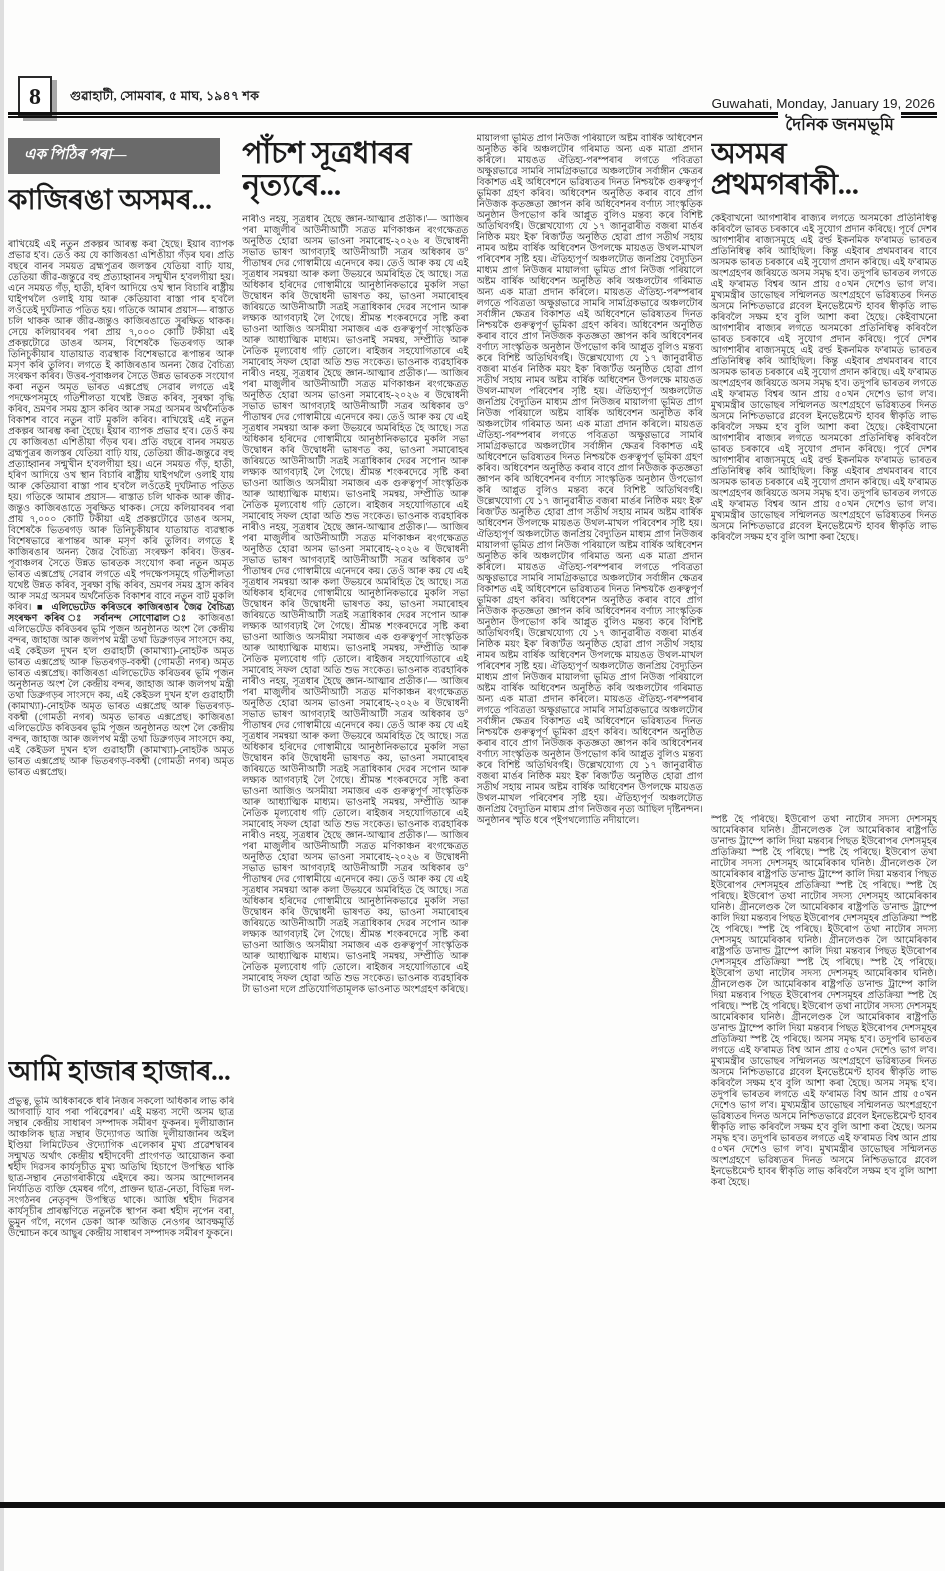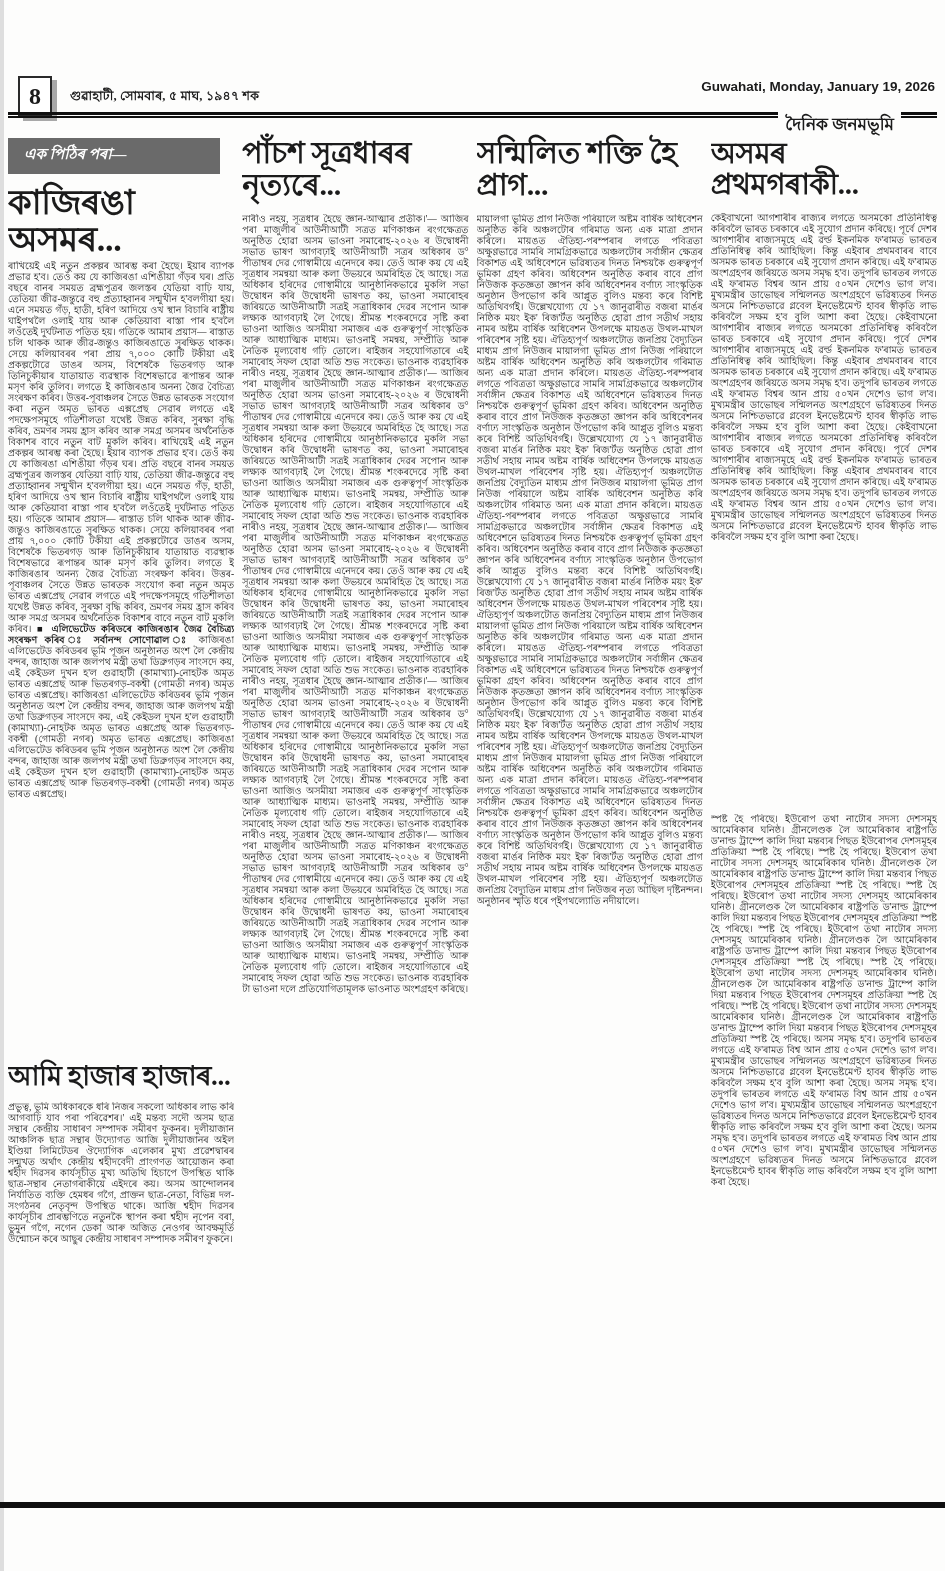--- a/index.html
+++ b/index.html
@@ -14,46 +14,46 @@
   
   .page-num-box{
     position:absolute;left:10px;top:76px;width:30px;height:37px;
     border:2px solid #2a2a2a;background:#fff;
     box-shadow:5px 4px 0 0 #a8a8a8;
     display:flex;align-items:center;justify-content:center;
     font-size:24px;font-weight:bold;
   }
   .date-local{position:absolute;left:62px;top:87px;font-size:12.5px;font-weight:bold;letter-spacing:.2px;}
   .date-english{
-    position:absolute;right:2px;top:79px;font-size:13.5px;font-weight:bold;
+    position:absolute;right:2px;top:96px;font-size:13.5px;font-weight:normal;
     font-family:"Liberation Sans","DejaVu Sans",sans-serif;
   }
   .masthead-row{position:absolute;left:0;top:112px;width:929px;display:flex;align-items:flex-start;}
   .rule-seg{height:6px;border-top:3px solid #101010;border-bottom:2px solid #101010;box-sizing:border-box;}
   .rule-seg.left{flex:1;}
   .rule-seg.right{width:36px;}
   .masthead-text{padding:0 7px;font-size:17px;font-weight:bold;white-space:nowrap;transform:translateY(-1px);}
 
   
   .content{
     position:absolute;left:0;top:133px;width:929px;height:1369px;
     display:flex;gap:8px;overflow:hidden;
   }
   .col{flex:1 1 0;display:flex;flex-direction:column;overflow:hidden;min-width:0;}
 
   .kicker{
     background:#6a6a6a;color:#fff;font-style:italic;font-weight:bold;
     font-size:15px;padding:4px 10px 7px 16px;margin:5px 14px 2px 0;
   }
   h1{margin:0;font-weight:bold;line-height:1.08;letter-spacing:-.3px;}
-  .h-kaziranga{font-size:34px;margin:9px 0 3px;}
+  .h-kaziranga{font-size:28px;margin:9px 0 24px;}
   .h-sutradhar{font-size:30px;margin:4px 0 12px;}
   .h-prague{font-size:30px;margin:4px 0 12px;}
   .h-firstassam{font-size:29px;margin:5px 0 12px;}
-  .h-thousands{font-size:27px;margin:13px 0 10px;}
+  .h-thousands{font-size:27px;margin:30px 0 10px;}
   .h-america{font-size:28px;margin:14px 0 9px;}
 
   .body-text{
     font-size:9.5px;line-height:11px;text-align:justify;
     word-break:break-word;overflow:hidden;
   }
   .a1-body{height:788px;}
   .a4-body{height:601px;}
   .grow{flex:1 1 auto;}
   .inline-subhead{font-weight:bold;}
@@ -99,21 +99,20 @@
 
     <div class="col">
       <h1 class="h-sutradhar">পাঁচশ সূত্ৰধাৰৰ নৃত্যৰে...</h1>
       <div class="body-text grow">
         <span>নাৰীও নহয়, সূত্ৰধাৰ হৈছে জ্ঞান-আত্মাৰ প্ৰতীক।'— আজিৰ পৰা মাজুলীৰ আউনীআটী সত্ৰত মণিকাঞ্চন ৰংগক্ষেত্ৰত অনুষ্ঠিত হোৱা অসম ভাওনা সমাৰোহ-২০২৬ ৰ উদ্বোধনী সভাত ভাষণ আগবঢ়াই আউনীআটী সত্ৰৰ অধিকাৰ ড° পীতাম্বৰ দেৱ গোস্বামীয়ে এনেদৰে কয়। তেওঁ আৰু কয় যে এই সূত্ৰধাৰ সমন্বয়া আৰু কলা উভয়ৰে অমৰিহিত হৈ আছে। সত্ৰ অধিকাৰ হৰিদেৱ গোস্বামীয়ে আনুষ্ঠানিকভাৱে মুকলি সভা উদ্বোধন কৰি উদ্বোধনী ভাষণত কয়, ভাওনা সমাৰোহৰ জৰিয়তে আউনীআটী সত্ৰই সত্ৰাধিকাৰ দেৱৰ সপোন আৰু লক্ষ্যক আগবঢ়াই লৈ গৈছে। শ্ৰীমন্ত শংকৰদেৱে সৃষ্টি কৰা ভাওনা আজিও অসমীয়া সমাজৰ এক গুৰুত্বপূৰ্ণ সাংস্কৃতিক আৰু আধ্যাত্মিক মাধ্যম। ভাওনাই সমন্বয়, সম্প্ৰীতি আৰু নৈতিক মূল্যবোধ গঢ়ি তোলে। ৰাইজৰ সহযোগিতাৰে এই সমাৰোহ সফল হোৱা অতি শুভ সংকেত। ভাওনাক ব্যৱহাৰিক নাৰীও নহয়, সূত্ৰধাৰ হৈছে জ্ঞান-আত্মাৰ প্ৰতীক।'— আজিৰ পৰা মাজুলীৰ আউনীআটী সত্ৰত মণিকাঞ্চন ৰংগক্ষেত্ৰত অনুষ্ঠিত হোৱা অসম ভাওনা সমাৰোহ-২০২৬ ৰ উদ্বোধনী সভাত ভাষণ আগবঢ়াই আউনীআটী সত্ৰৰ অধিকাৰ ড° পীতাম্বৰ দেৱ গোস্বামীয়ে এনেদৰে কয়। তেওঁ আৰু কয় যে এই সূত্ৰধাৰ সমন্বয়া আৰু কলা উভয়ৰে অমৰিহিত হৈ আছে। সত্ৰ অধিকাৰ হৰিদেৱ গোস্বামীয়ে আনুষ্ঠানিকভাৱে মুকলি সভা উদ্বোধন কৰি উদ্বোধনী ভাষণত কয়, ভাওনা সমাৰোহৰ জৰিয়তে আউনীআটী সত্ৰই সত্ৰাধিকাৰ দেৱৰ সপোন আৰু লক্ষ্যক আগবঢ়াই লৈ গৈছে। শ্ৰীমন্ত শংকৰদেৱে সৃষ্টি কৰা ভাওনা আজিও অসমীয়া সমাজৰ এক গুৰুত্বপূৰ্ণ সাংস্কৃতিক আৰু আধ্যাত্মিক মাধ্যম। ভাওনাই সমন্বয়, সম্প্ৰীতি আৰু নৈতিক মূল্যবোধ গঢ়ি তোলে। ৰাইজৰ সহযোগিতাৰে এই সমাৰোহ সফল হোৱা অতি শুভ সংকেত। ভাওনাক ব্যৱহাৰিক নাৰীও নহয়, সূত্ৰধাৰ হৈছে জ্ঞান-আত্মাৰ প্ৰতীক।'— আজিৰ পৰা মাজুলীৰ আউনীআটী সত্ৰত মণিকাঞ্চন ৰংগক্ষেত্ৰত অনুষ্ঠিত হোৱা অসম ভাওনা সমাৰোহ-২০২৬ ৰ উদ্বোধনী সভাত ভাষণ আগবঢ়াই আউনীআটী সত্ৰৰ অধিকাৰ ড° পীতাম্বৰ দেৱ গোস্বামীয়ে এনেদৰে কয়। তেওঁ আৰু কয় যে এই সূত্ৰধাৰ সমন্বয়া আৰু কলা উভয়ৰে অমৰিহিত হৈ আছে। সত্ৰ অধিকাৰ হৰিদেৱ গোস্বামীয়ে আনুষ্ঠানিকভাৱে মুকলি সভা উদ্বোধন কৰি উদ্বোধনী ভাষণত কয়, ভাওনা সমাৰোহৰ জৰিয়তে আউনীআটী সত্ৰই সত্ৰাধিকাৰ দেৱৰ সপোন আৰু লক্ষ্যক আগবঢ়াই লৈ গৈছে। শ্ৰীমন্ত শংকৰদেৱে সৃষ্টি কৰা ভাওনা আজিও অসমীয়া সমাজৰ এক গুৰুত্বপূৰ্ণ সাংস্কৃতিক আৰু আধ্যাত্মিক মাধ্যম। ভাওনাই সমন্বয়, সম্প্ৰীতি আৰু নৈতিক মূল্যবোধ গঢ়ি তোলে। ৰাইজৰ সহযোগিতাৰে এই সমাৰোহ সফল হোৱা অতি শুভ সংকেত। ভাওনাক ব্যৱহাৰিক নাৰীও নহয়, সূত্ৰধাৰ হৈছে জ্ঞান-আত্মাৰ প্ৰতীক।'— আজিৰ পৰা মাজুলীৰ আউনীআটী সত্ৰত মণিকাঞ্চন ৰংগক্ষেত্ৰত অনুষ্ঠিত হোৱা অসম ভাওনা সমাৰোহ-২০২৬ ৰ উদ্বোধনী সভাত ভাষণ আগবঢ়াই আউনীআটী সত্ৰৰ অধিকাৰ ড° পীতাম্বৰ দেৱ গোস্বামীয়ে এনেদৰে কয়। তেওঁ আৰু কয় যে এই সূত্ৰধাৰ সমন্বয়া আৰু কলা উভয়ৰে অমৰিহিত হৈ আছে। সত্ৰ অধিকাৰ হৰিদেৱ গোস্বামীয়ে আনুষ্ঠানিকভাৱে মুকলি সভা উদ্বোধন কৰি উদ্বোধনী ভাষণত কয়, ভাওনা সমাৰোহৰ জৰিয়তে আউনীআটী সত্ৰই সত্ৰাধিকাৰ দেৱৰ সপোন আৰু লক্ষ্যক আগবঢ়াই লৈ গৈছে। শ্ৰীমন্ত শংকৰদেৱে সৃষ্টি কৰা ভাওনা আজিও অসমীয়া সমাজৰ এক গুৰুত্বপূৰ্ণ সাংস্কৃতিক আৰু আধ্যাত্মিক মাধ্যম। ভাওনাই সমন্বয়, সম্প্ৰীতি আৰু নৈতিক মূল্যবোধ গঢ়ি তোলে। ৰাইজৰ সহযোগিতাৰে এই সমাৰোহ সফল হোৱা অতি শুভ সংকেত। ভাওনাক ব্যৱহাৰিক নাৰীও নহয়, সূত্ৰধাৰ হৈছে জ্ঞান-আত্মাৰ প্ৰতীক।'— আজিৰ পৰা মাজুলীৰ আউনীআটী সত্ৰত মণিকাঞ্চন ৰংগক্ষেত্ৰত অনুষ্ঠিত হোৱা অসম ভাওনা সমাৰোহ-২০২৬ ৰ উদ্বোধনী সভাত ভাষণ আগবঢ়াই আউনীআটী সত্ৰৰ অধিকাৰ ড° পীতাম্বৰ দেৱ গোস্বামীয়ে এনেদৰে কয়। তেওঁ আৰু কয় যে এই সূত্ৰধাৰ সমন্বয়া আৰু কলা উভয়ৰে অমৰিহিত হৈ আছে। সত্ৰ অধিকাৰ হৰিদেৱ গোস্বামীয়ে আনুষ্ঠানিকভাৱে মুকলি সভা উদ্বোধন কৰি উদ্বোধনী ভাষণত কয়, ভাওনা সমাৰোহৰ জৰিয়তে আউনীআটী সত্ৰই সত্ৰাধিকাৰ দেৱৰ সপোন আৰু লক্ষ্যক আগবঢ়াই লৈ গৈছে। শ্ৰীমন্ত শংকৰদেৱে সৃষ্টি কৰা ভাওনা আজিও অসমীয়া সমাজৰ এক গুৰুত্বপূৰ্ণ সাংস্কৃতিক আৰু আধ্যাত্মিক মাধ্যম। ভাওনাই সমন্বয়, সম্প্ৰীতি আৰু নৈতিক মূল্যবোধ গঢ়ি তোলে। ৰাইজৰ সহযোগিতাৰে এই সমাৰোহ সফল হোৱা অতি শুভ সংকেত। ভাওনাক ব্যৱহাৰিক </span>
         <span>টা ভাওনা দলে প্ৰতিযোগিতামূলক ভাওনাত অংশগ্ৰহণ কৰিছে।</span>
       </div>
     </div>
 
     <div class="col">
-      <h1 class="h-prague">সন্মিলিত শক্তি হৈ প্ৰাগ...</h1>
       <div class="body-text grow">
         <span>মায়ালগা ভূমিত প্ৰাগ নিউজ পৰিয়ালে অষ্টম বাৰ্ষিক অধিবেশন অনুষ্ঠিত কৰি অঞ্চলটোৰ গৰিমাত অন্য এক মাত্ৰা প্ৰদান কৰিলে। মায়ঙত ঐতিহ্য-পৰম্পৰাৰ লগতে পবিত্ৰতা অক্ষুণ্ণভাৱে সামৰি সামগ্ৰিকভাৱে অঞ্চলটোৰ সৰ্বাঙ্গীন ক্ষেত্ৰৰ বিকাশত এই অধিবেশনে ভৱিষ্যতৰ দিনত নিশ্চয়কৈ গুৰুত্বপূৰ্ণ ভূমিকা গ্ৰহণ কৰিব। অধিবেশন অনুষ্ঠিত কৰাৰ বাবে প্ৰাগ নিউজক কৃতজ্ঞতা জ্ঞাপন কৰি অধিবেশনৰ বৰ্ণাঢ্য সাংস্কৃতিক অনুষ্ঠান উপভোগ কৰি আপ্লুত বুলিও মন্তব্য কৰে বিশিষ্ট অতিথিবৰ্গই। উল্লেখযোগ্য যে ১৭ জানুৱাৰীত বজৰা মাৰ্ঙৰ নিষ্ঠিক ময়ং ইক' ৰিজ'ৰ্টত অনুষ্ঠিত হোৱা প্ৰাগ সতীৰ্থ সহায় নামৰ অষ্টম বাৰ্ষিক অধিবেশন উপলক্ষে মায়ঙত উথল-মাখল পৰিবেশৰ সৃষ্টি হয়। ঐতিহ্যপূৰ্ণ অঞ্চলটোত জনপ্ৰিয় বৈদ্যুতিন মাধ্যম প্ৰাগ নিউজৰ মায়ালগা ভূমিত প্ৰাগ নিউজ পৰিয়ালে অষ্টম বাৰ্ষিক অধিবেশন অনুষ্ঠিত কৰি অঞ্চলটোৰ গৰিমাত অন্য এক মাত্ৰা প্ৰদান কৰিলে। মায়ঙত ঐতিহ্য-পৰম্পৰাৰ লগতে পবিত্ৰতা অক্ষুণ্ণভাৱে সামৰি সামগ্ৰিকভাৱে অঞ্চলটোৰ সৰ্বাঙ্গীন ক্ষেত্ৰৰ বিকাশত এই অধিবেশনে ভৱিষ্যতৰ দিনত নিশ্চয়কৈ গুৰুত্বপূৰ্ণ ভূমিকা গ্ৰহণ কৰিব। অধিবেশন অনুষ্ঠিত কৰাৰ বাবে প্ৰাগ নিউজক কৃতজ্ঞতা জ্ঞাপন কৰি অধিবেশনৰ বৰ্ণাঢ্য সাংস্কৃতিক অনুষ্ঠান উপভোগ কৰি আপ্লুত বুলিও মন্তব্য কৰে বিশিষ্ট অতিথিবৰ্গই। উল্লেখযোগ্য যে ১৭ জানুৱাৰীত বজৰা মাৰ্ঙৰ নিষ্ঠিক ময়ং ইক' ৰিজ'ৰ্টত অনুষ্ঠিত হোৱা প্ৰাগ সতীৰ্থ সহায় নামৰ অষ্টম বাৰ্ষিক অধিবেশন উপলক্ষে মায়ঙত উথল-মাখল পৰিবেশৰ সৃষ্টি হয়। ঐতিহ্যপূৰ্ণ অঞ্চলটোত জনপ্ৰিয় বৈদ্যুতিন মাধ্যম প্ৰাগ নিউজৰ মায়ালগা ভূমিত প্ৰাগ নিউজ পৰিয়ালে অষ্টম বাৰ্ষিক অধিবেশন অনুষ্ঠিত কৰি অঞ্চলটোৰ গৰিমাত অন্য এক মাত্ৰা প্ৰদান কৰিলে। মায়ঙত ঐতিহ্য-পৰম্পৰাৰ লগতে পবিত্ৰতা অক্ষুণ্ণভাৱে সামৰি সামগ্ৰিকভাৱে অঞ্চলটোৰ সৰ্বাঙ্গীন ক্ষেত্ৰৰ বিকাশত এই অধিবেশনে ভৱিষ্যতৰ দিনত নিশ্চয়কৈ গুৰুত্বপূৰ্ণ ভূমিকা গ্ৰহণ কৰিব। অধিবেশন অনুষ্ঠিত কৰাৰ বাবে প্ৰাগ নিউজক কৃতজ্ঞতা জ্ঞাপন কৰি অধিবেশনৰ বৰ্ণাঢ্য সাংস্কৃতিক অনুষ্ঠান উপভোগ কৰি আপ্লুত বুলিও মন্তব্য কৰে বিশিষ্ট অতিথিবৰ্গই। উল্লেখযোগ্য যে ১৭ জানুৱাৰীত বজৰা মাৰ্ঙৰ নিষ্ঠিক ময়ং ইক' ৰিজ'ৰ্টত অনুষ্ঠিত হোৱা প্ৰাগ সতীৰ্থ সহায় নামৰ অষ্টম বাৰ্ষিক অধিবেশন উপলক্ষে মায়ঙত উথল-মাখল পৰিবেশৰ সৃষ্টি হয়। ঐতিহ্যপূৰ্ণ অঞ্চলটোত জনপ্ৰিয় বৈদ্যুতিন মাধ্যম প্ৰাগ নিউজৰ মায়ালগা ভূমিত প্ৰাগ নিউজ পৰিয়ালে অষ্টম বাৰ্ষিক অধিবেশন অনুষ্ঠিত কৰি অঞ্চলটোৰ গৰিমাত অন্য এক মাত্ৰা প্ৰদান কৰিলে। মায়ঙত ঐতিহ্য-পৰম্পৰাৰ লগতে পবিত্ৰতা অক্ষুণ্ণভাৱে সামৰি সামগ্ৰিকভাৱে অঞ্চলটোৰ সৰ্বাঙ্গীন ক্ষেত্ৰৰ বিকাশত এই অধিবেশনে ভৱিষ্যতৰ দিনত নিশ্চয়কৈ গুৰুত্বপূৰ্ণ ভূমিকা গ্ৰহণ কৰিব। অধিবেশন অনুষ্ঠিত কৰাৰ বাবে প্ৰাগ নিউজক কৃতজ্ঞতা জ্ঞাপন কৰি অধিবেশনৰ বৰ্ণাঢ্য সাংস্কৃতিক অনুষ্ঠান উপভোগ কৰি আপ্লুত বুলিও মন্তব্য কৰে বিশিষ্ট অতিথিবৰ্গই। উল্লেখযোগ্য যে ১৭ জানুৱাৰীত বজৰা মাৰ্ঙৰ নিষ্ঠিক ময়ং ইক' ৰিজ'ৰ্টত অনুষ্ঠিত হোৱা প্ৰাগ সতীৰ্থ সহায় নামৰ অষ্টম বাৰ্ষিক অধিবেশন উপলক্ষে মায়ঙত উথল-মাখল পৰিবেশৰ সৃষ্টি হয়। ঐতিহ্যপূৰ্ণ অঞ্চলটোত জনপ্ৰিয় বৈদ্যুতিন মাধ্যম প্ৰাগ নিউজৰ মায়ালগা ভূমিত প্ৰাগ নিউজ পৰিয়ালে অষ্টম বাৰ্ষিক অধিবেশন অনুষ্ঠিত কৰি অঞ্চলটোৰ গৰিমাত অন্য এক মাত্ৰা প্ৰদান কৰিলে। মায়ঙত ঐতিহ্য-পৰম্পৰাৰ লগতে পবিত্ৰতা অক্ষুণ্ণভাৱে সামৰি সামগ্ৰিকভাৱে অঞ্চলটোৰ সৰ্বাঙ্গীন ক্ষেত্ৰৰ বিকাশত এই অধিবেশনে ভৱিষ্যতৰ দিনত নিশ্চয়কৈ গুৰুত্বপূৰ্ণ ভূমিকা গ্ৰহণ কৰিব। অধিবেশন অনুষ্ঠিত কৰাৰ বাবে প্ৰাগ নিউজক কৃতজ্ঞতা জ্ঞাপন কৰি অধিবেশনৰ বৰ্ণাঢ্য সাংস্কৃতিক অনুষ্ঠান উপভোগ কৰি আপ্লুত বুলিও মন্তব্য কৰে বিশিষ্ট অতিথিবৰ্গই। উল্লেখযোগ্য যে ১৭ জানুৱাৰীত বজৰা মাৰ্ঙৰ নিষ্ঠিক ময়ং ইক' ৰিজ'ৰ্টত অনুষ্ঠিত হোৱা প্ৰাগ সতীৰ্থ সহায় নামৰ অষ্টম বাৰ্ষিক অধিবেশন উপলক্ষে মায়ঙত উথল-মাখল পৰিবেশৰ সৃষ্টি হয়। ঐতিহ্যপূৰ্ণ অঞ্চলটোত জনপ্ৰিয় বৈদ্যুতিন মাধ্যম প্ৰাগ নিউজৰ </span>
         <span>নৃত্য আছিল দৃষ্টিনন্দন। অনুষ্ঠানৰ স্মৃতি ধৰে প্ইপথল্যোতি নদীয়ালে।</span>
       </div>
     </div>
 
     <div class="col">
       <h1 class="h-firstassam">অসমৰ প্ৰথমগৰাকী...</h1>
       <div class="body-text a4-body">
         <span>কেইবাখনো আগশাৰীৰ ৰাজ্যৰ লগতে অসমকো প্ৰতিনিধিত্ব কৰিবলৈ ভাৰত চৰকাৰে এই সুযোগ প্ৰদান কৰিছে। পূৰ্বে দেশৰ আগশাৰীৰ ৰাজ্যসমূহে এই ৱৰ্ল্ড ইকনমিক ফ'ৰামত ভাৰতৰ প্ৰতিনিধিত্ব কৰি আহিছিল। কিন্তু এইবাৰ প্ৰথমবাৰৰ বাবে অসমক ভাৰত চৰকাৰে এই সুযোগ প্ৰদান কৰিছে। এই ফ'ৰামত অংশগ্ৰহণৰ জৰিয়তে অসম সমৃদ্ধ হ'ব। তদুপৰি ভাৰতৰ লগতে এই ফ'ৰামত বিশ্বৰ আন প্ৰায় ৫০খন দেশেও ভাগ ল'ব। মুখ্যমন্ত্ৰীৰ ডাভোছৰ সন্মিলনত অংশগ্ৰহণে ভৱিষ্যতৰ দিনত অসমে নিশ্চিতভাৱে গ্লবেল ইনভেষ্টমেণ্ট হাবৰ স্বীকৃতি লাভ কৰিবলৈ সক্ষম হ'ব বুলি আশা কৰা হৈছে। কেইবাখনো আগশাৰীৰ ৰাজ্যৰ লগতে অসমকো প্ৰতিনিধিত্ব কৰিবলৈ ভাৰত চৰকাৰে এই সুযোগ প্ৰদান কৰিছে। পূৰ্বে দেশৰ আগশাৰীৰ ৰাজ্যসমূহে এই ৱৰ্ল্ড ইকনমিক ফ'ৰামত ভাৰতৰ প্ৰতিনিধিত্ব কৰি আহিছিল। কিন্তু এইবাৰ প্ৰথমবাৰৰ বাবে অসমক ভাৰত চৰকাৰে এই সুযোগ প্ৰদান কৰিছে। এই ফ'ৰামত অংশগ্ৰহণৰ জৰিয়তে অসম সমৃদ্ধ হ'ব। তদুপৰি ভাৰতৰ লগতে এই ফ'ৰামত বিশ্বৰ আন প্ৰায় ৫০খন দেশেও ভাগ ল'ব। মুখ্যমন্ত্ৰীৰ ডাভোছৰ সন্মিলনত অংশগ্ৰহণে ভৱিষ্যতৰ দিনত অসমে নিশ্চিতভাৱে গ্লবেল ইনভেষ্টমেণ্ট হাবৰ স্বীকৃতি লাভ কৰিবলৈ সক্ষম হ'ব বুলি আশা কৰা হৈছে। কেইবাখনো আগশাৰীৰ ৰাজ্যৰ লগতে অসমকো প্ৰতিনিধিত্ব কৰিবলৈ ভাৰত চৰকাৰে এই সুযোগ প্ৰদান কৰিছে। পূৰ্বে দেশৰ আগশাৰীৰ ৰাজ্যসমূহে এই ৱৰ্ল্ড ইকনমিক ফ'ৰামত ভাৰতৰ প্ৰতিনিধিত্ব কৰি আহিছিল। কিন্তু এইবাৰ প্ৰথমবাৰৰ বাবে অসমক ভাৰত চৰকাৰে এই সুযোগ প্ৰদান কৰিছে। এই ফ'ৰামত অংশগ্ৰহণৰ জৰিয়তে অসম সমৃদ্ধ হ'ব। তদুপৰি ভাৰতৰ লগতে এই ফ'ৰামত বিশ্বৰ আন প্ৰায় ৫০খন দেশেও ভাগ ল'ব। মুখ্যমন্ত্ৰীৰ ডাভোছৰ সন্মিলনত অংশগ্ৰহণে ভৱিষ্যতৰ দিনত অসমে নিশ্চিতভাৱে গ্লবেল ইনভেষ্টমেণ্ট হাবৰ স্বীকৃতি লাভ কৰিবলৈ সক্ষম হ'ব বুলি আশা কৰা হৈছে। </span>

